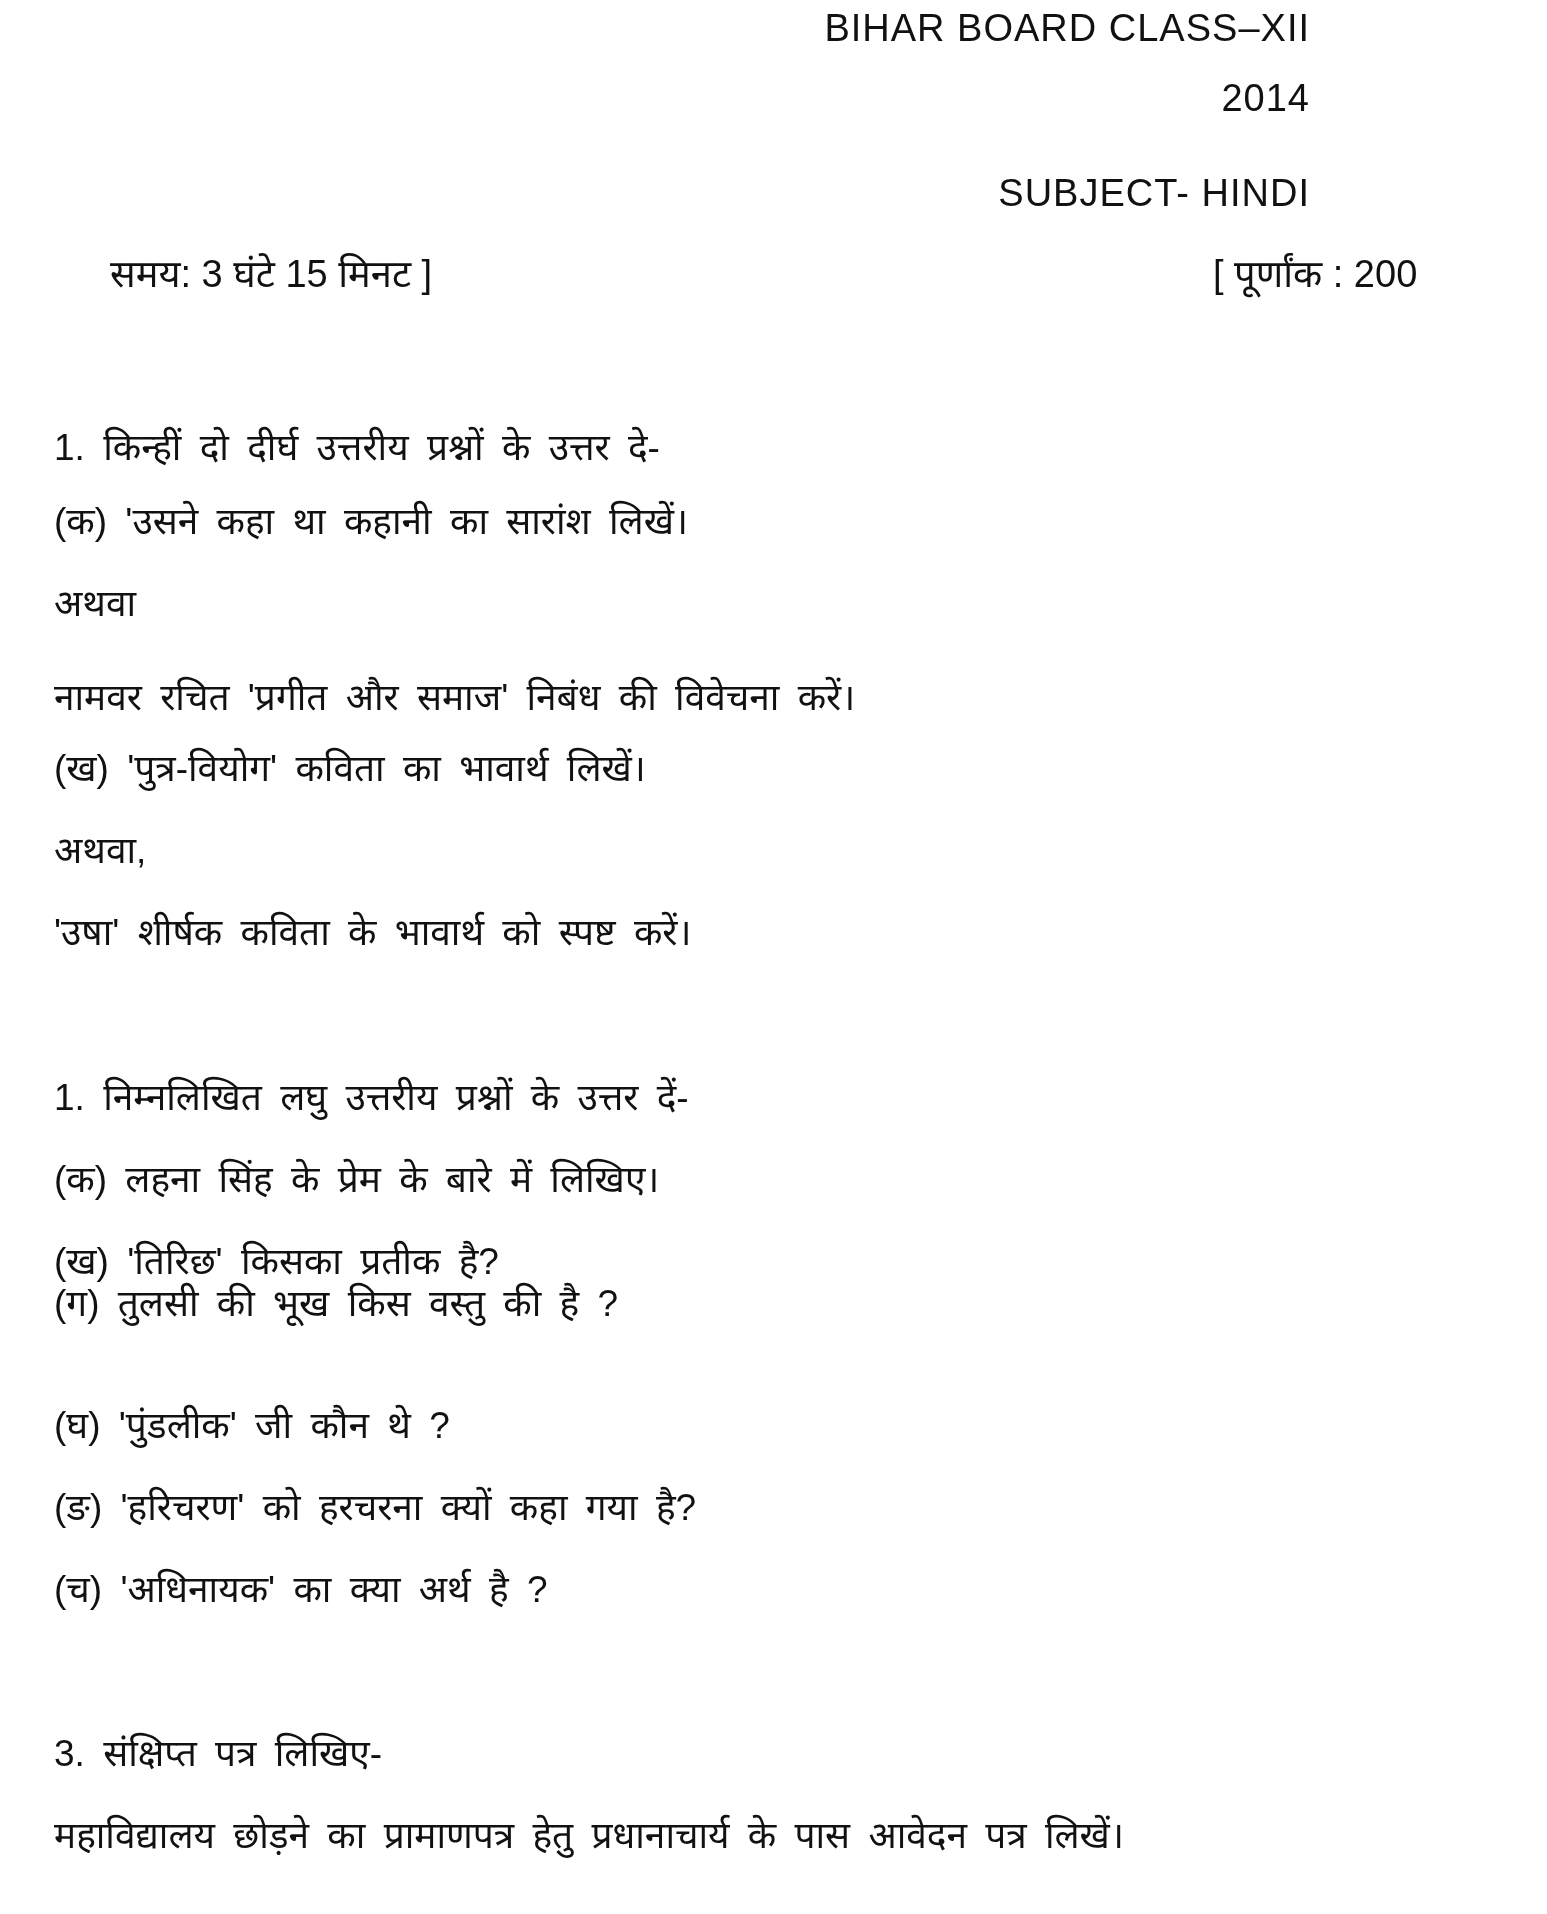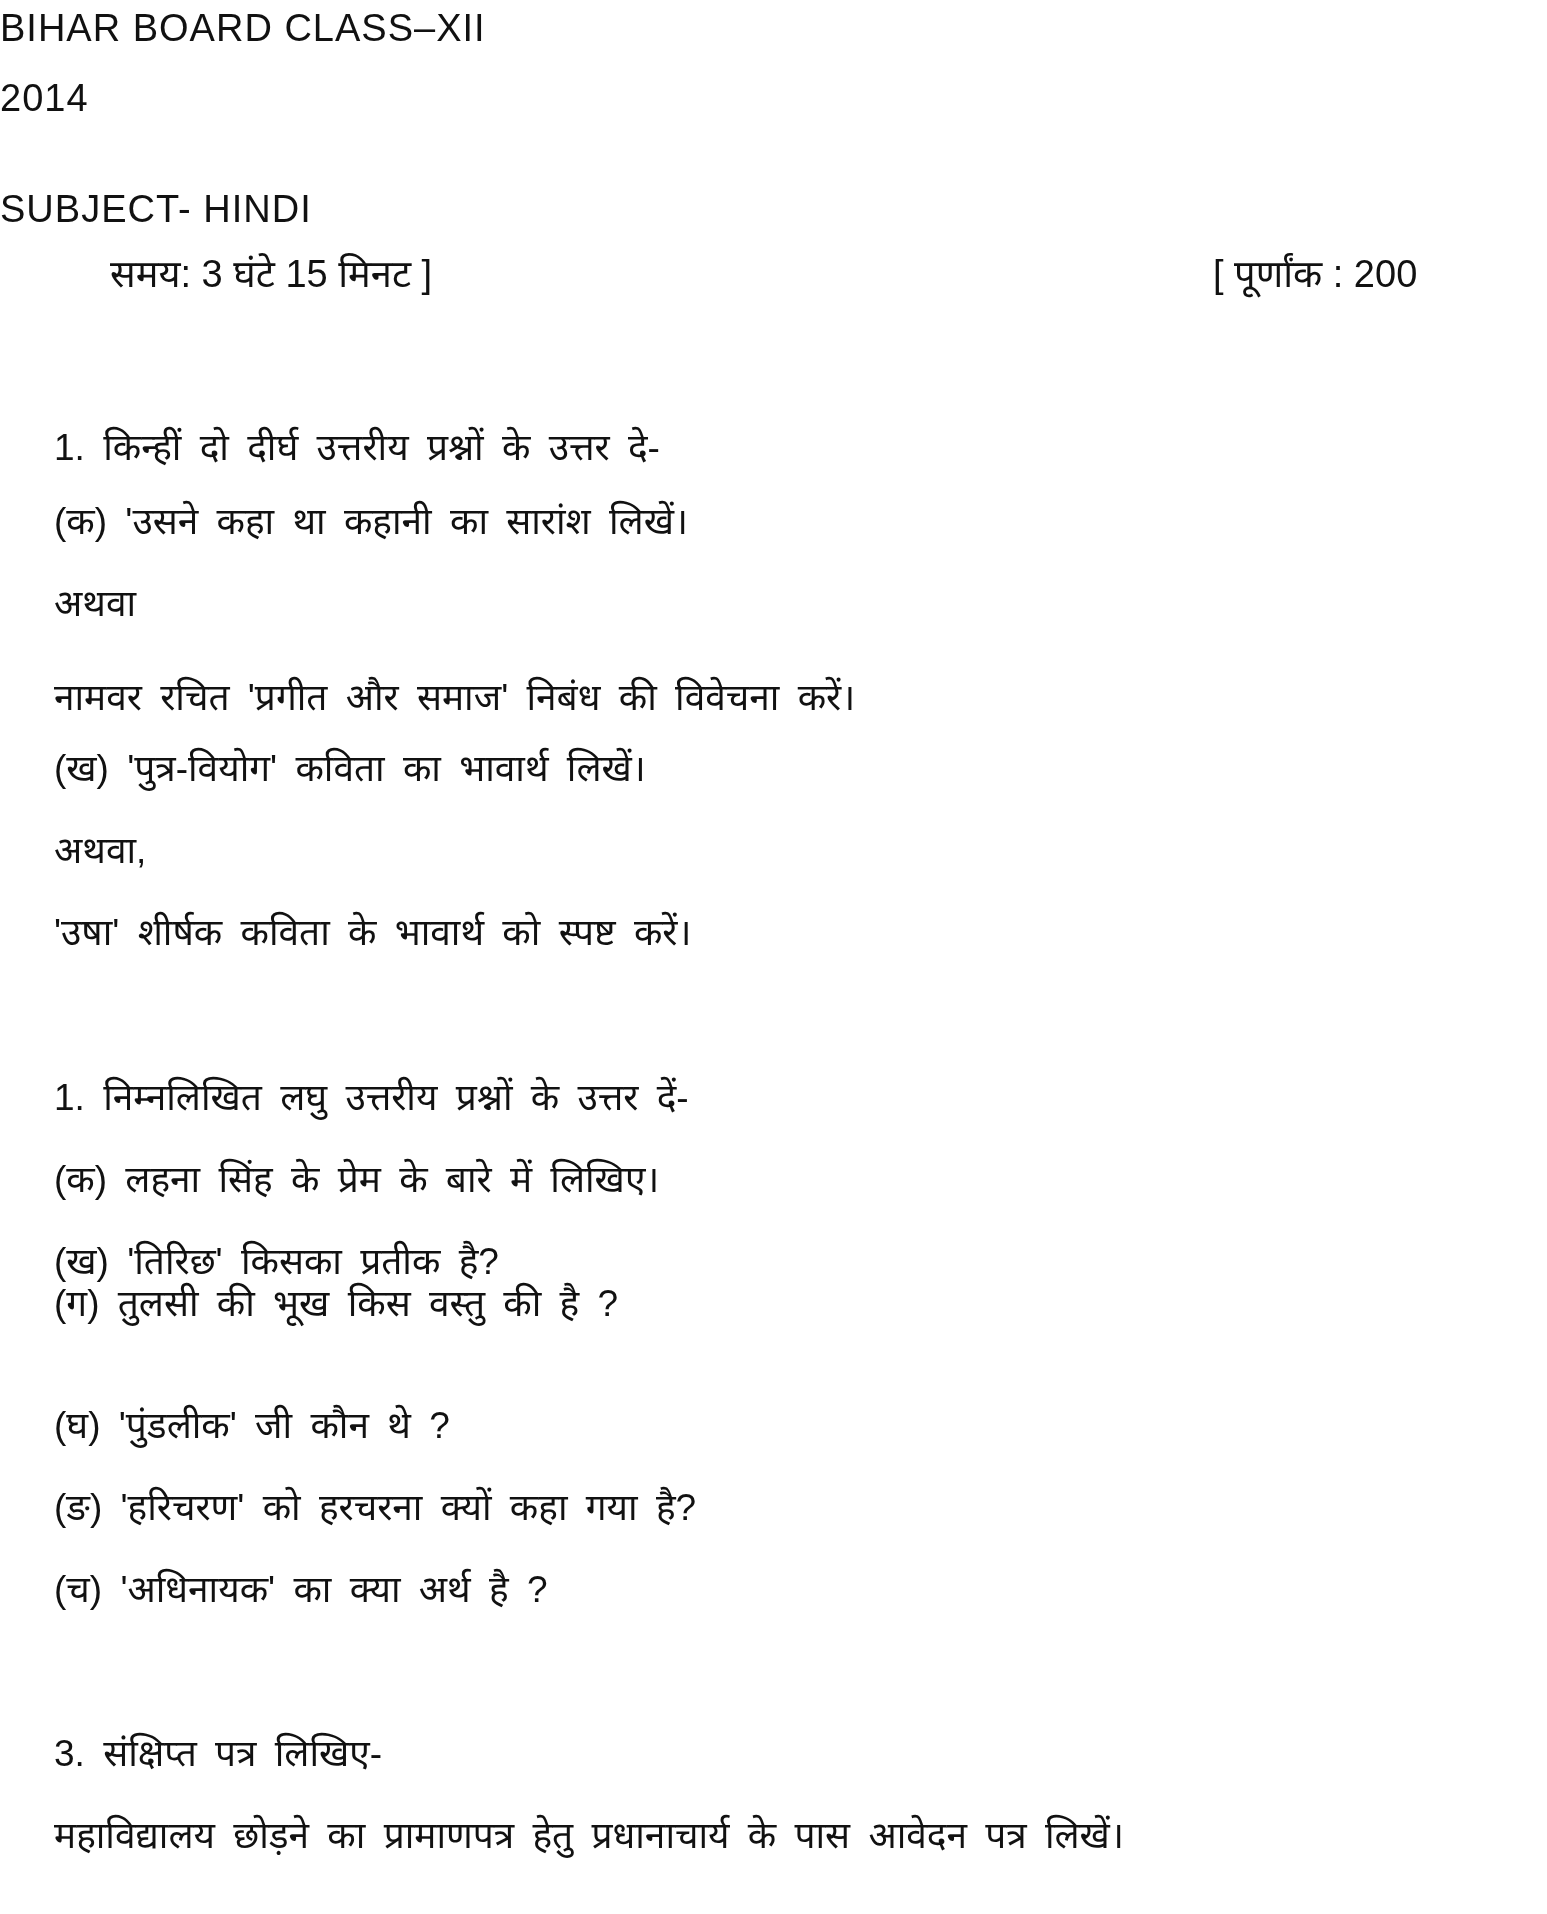--- a/index.html
+++ b/index.html
@@ -1,30 +1,30 @@
 <!DOCTYPE html>
 <html><head>
 <meta charset="utf-8">
 <style>
   html, body { margin: 0; padding: 0; background: #ffffff; }
   body { width: 1547px; height: 1914px; position: relative; overflow: hidden;
          font-family: "Liberation Sans", "DejaVu Sans", sans-serif; color: #111; }
-  .hdr { position: absolute; left: 0; width: 1310px; text-align: left;
+  .hdr { position: absolute; left: 0; width: 1310px; text-align: right;
          font-size: 38px; letter-spacing: 1px; line-height: 44px; }
   .meta { position: absolute; top: 250px; font-size: 38px; line-height: 48px; margin-left: 10px; }
   .line { position: absolute; left: 54px; font-size: 37px; line-height: 48px;
           white-space: nowrap; word-spacing: 8px; }
 </style>
 </head>
 <body>
 
 <div>
   <div class="hdr" style="top:6px">BIHAR BOARD CLASS–XII</div>
   <div class="hdr" style="top:76px">2014</div>
-  <div class="hdr" style="top:187px">SUBJECT- HINDI</div>
+  <div class="hdr" style="top:171px">SUBJECT- HINDI</div>
 
   <div class="meta" style="left:100px">समय: 3 घंटे 15 मिनट ]</div>
   <div class="meta" style="left:1203px">[ पूर्णांक : 200</div>
 
   <div>
     <div class="line" style="top:424px">1. किन्हीं दो दीर्घ उत्तरीय प्रश्नों के उत्तर दे-</div>
     <div class="line" style="top:498px">(क) 'उसने कहा था कहानी का सारांश लिखें।</div>
     <div class="line" style="top:580px">अथवा</div>
     <div class="line" style="top:674px">नामवर रचित 'प्रगीत और समाज' निबंध की विवेचना करें।</div>
     <div class="line" style="top:745px">(ख) 'पुत्र-वियोग' कविता का भावार्थ लिखें।</div>

